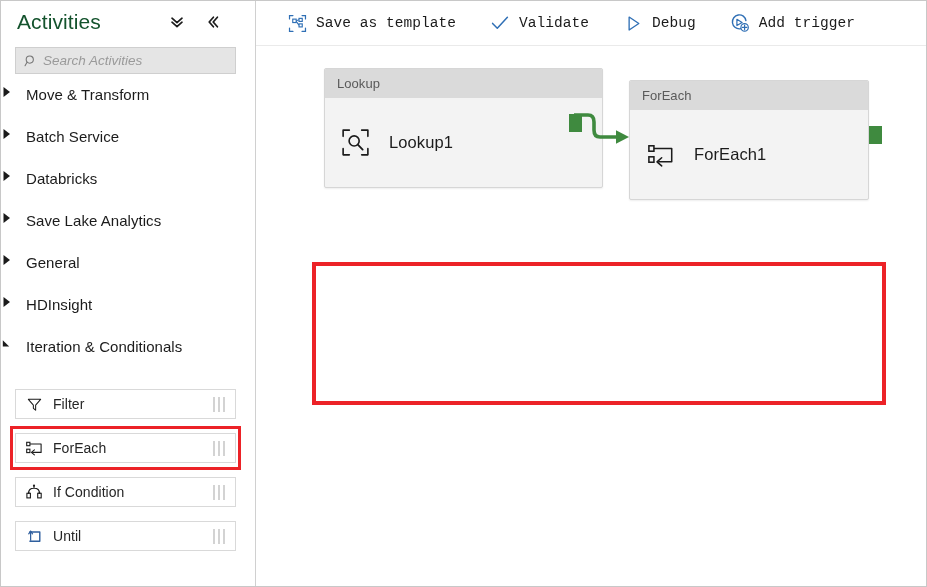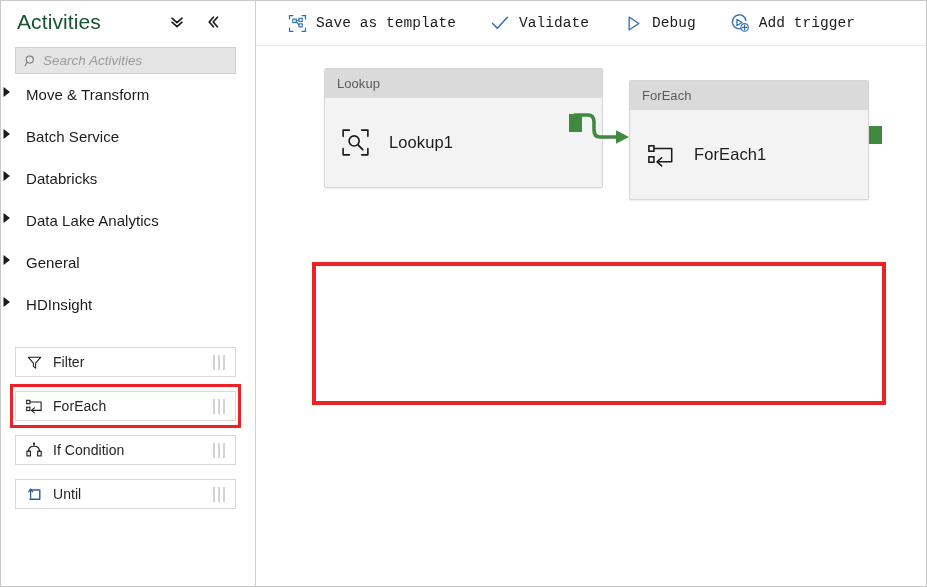--- a/index.html
+++ b/index.html
@@ -381,41 +381,49 @@
         </span>
         <span class="cat-label">Databricks</span>
       </div>
 
       <div class="category">
         <span class="cat-arrow">
           <svg width="10" height="12" viewBox="0 0 10 12" aria-hidden="true">
               <path d="M1.5 1 L8 6 L1.5 11 Z" fill="currentColor"></path>
             </svg>
         </span>
-        <span class="cat-label">Data Lake Analytics</span>
+        <span class="cat-label">Save Lake Analytics</span>
       </div>
 
       <div class="category">
         <span class="cat-arrow">
           <svg width="10" height="12" viewBox="0 0 10 12" aria-hidden="true">
               <path d="M1.5 1 L8 6 L1.5 11 Z" fill="currentColor"></path>
             </svg>
         </span>
         <span class="cat-label">General</span>
       </div>
 
       <div class="category">
         <span class="cat-arrow">
           <svg width="10" height="12" viewBox="0 0 10 12" aria-hidden="true">
               <path d="M1.5 1 L8 6 L1.5 11 Z" fill="currentColor"></path>
             </svg>
         </span>
         <span class="cat-label">HDInsight</span>
       </div>
 
+      <div class="category">
+        <span class="cat-arrow">
+          <svg width="12" height="12" viewBox="0 0 12 12" aria-hidden="true">
+              <path d="M0.8 8.6 L0.8 2.2 L7.2 8.6 Z" fill="currentColor"></path>
+            </svg>
+        </span>
+        <span class="cat-label">Iteration &amp; Conditionals</span>
+      </div>
 
     </div>
 
     <div class="activity-items">
 
       <div class="activity-item-shell">
         <div class="activity-item">
           <span class="act-icon">
             <svg width="17" height="17" viewBox="0 0 18 18" aria-hidden="true">
               <path d="M2.5 3.5 L15.5 3.5 L10.2 9.6 L10.2 15 L7.8 13 L7.8 9.6 Z" fill="none" stroke="currentColor" stroke-width="1.1" stroke-linejoin="round"></path>

